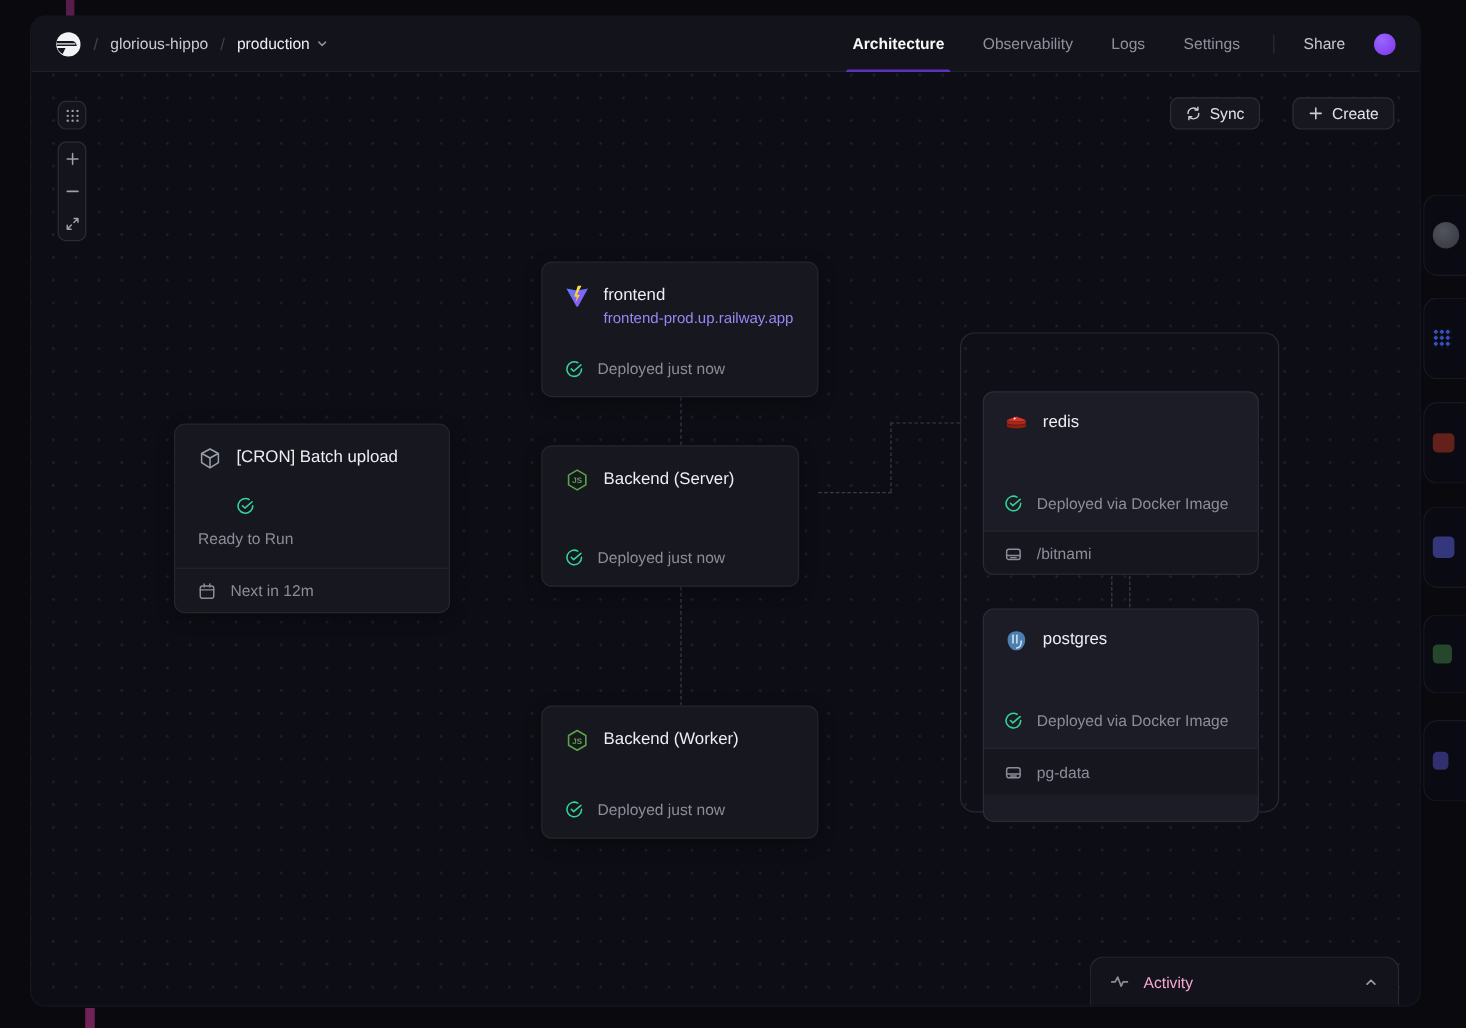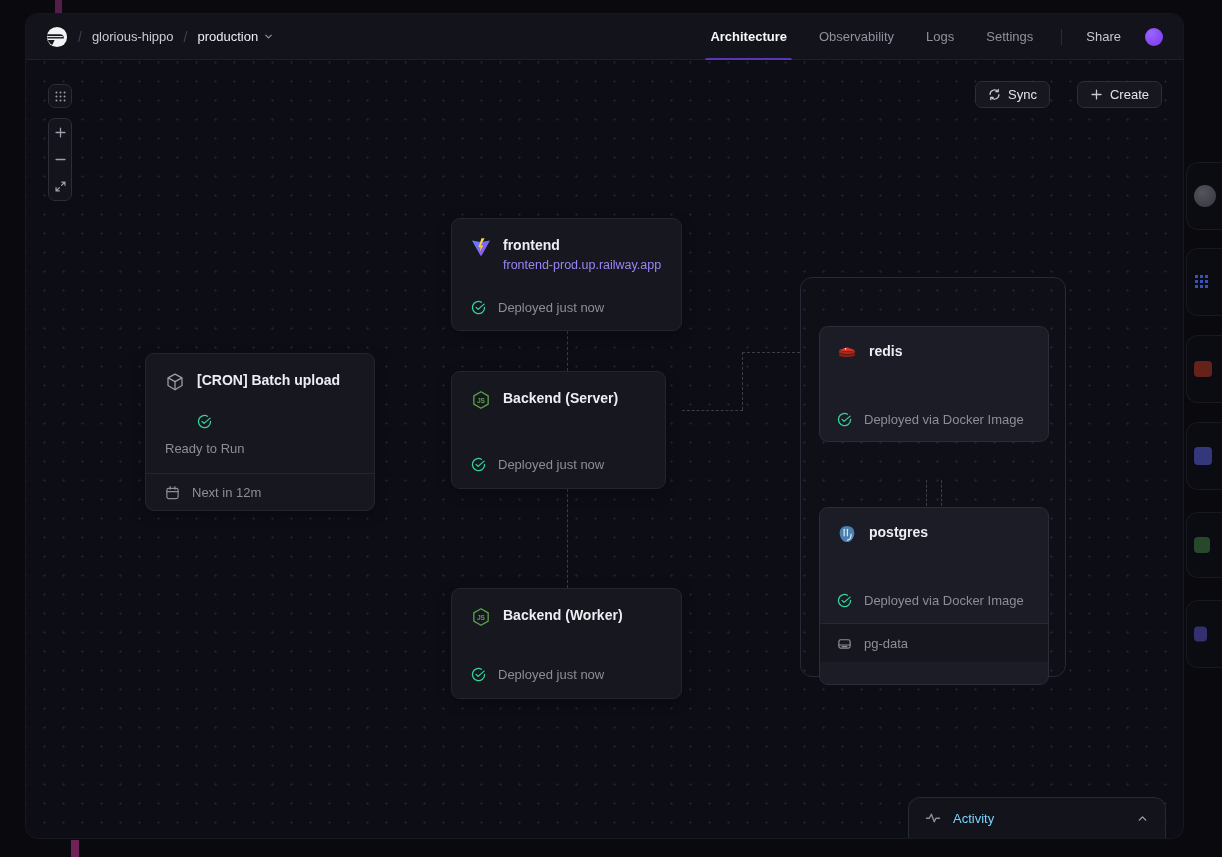--- a/index.html
+++ b/index.html
@@ -55,21 +55,21 @@
   .topbtns { position:absolute; top:21px; right:21px; display:flex; gap:27px; }
   .btn { height:27px; padding:0 12px; display:inline-flex; align-items:center; gap:7px;
          background:#16171f; border:1px solid #2c2e3a; border-radius:7px;
          color:#e3e5ea; font-size:13px; cursor:pointer; }
 
   
   .node-card { position:absolute; background:#16171f; border:1px solid #24262f; border-radius:9px;
                box-shadow:0 4px 14px rgba(0,0,0,.3); cursor:pointer; }
   .card-head { display:flex; align-items:flex-start; gap:12px; padding:17px 19px 0; }
   .svc-icon { width:20px; height:20px; flex:none; margin-top:1px; }
-  .card-title { font-size:14px; font-weight:bold; color:#edeef2; line-height:1.3; }
+  .card-title { font-size:14px; font-weight:normal; color:#edeef2; line-height:1.3; }
   .card-url { font-size:12.5px; color:#9b85f4; margin-top:4px; cursor:pointer; }
   .status-row { position:absolute; left:19px; display:flex; align-items:center; gap:12px; }
   .status-row .txt { font-size:13px; color:#8b8e99; }
   .foot-row { display:flex; align-items:center; gap:12px; padding:0 19px; border-top:1px solid #23252f; }
   .foot-row .txt { font-size:13px; color:#8b8e99; }
 
   
   .group { position:absolute; left:774px; top:217px; width:266px; height:400px;
            border:1px solid #262936; border-radius:12px; background:rgba(140,150,175,0.02); }
   .group-head { display:flex; align-items:center; gap:10px; padding:12px 16px; cursor:pointer; }
@@ -83,21 +83,21 @@
 
   
   .dash-v { position:absolute; width:0; border-left:1px dashed #3a3d49; }
   .dash-h { position:absolute; height:0; border-top:1px dashed #3a3d49; }
 
   
   .activity { position:absolute; left:882px; top:737px; width:258px; height:41px;
               background:#12131b; border:1px solid #262936; border-bottom:none;
               border-radius:12px 12px 0 0; display:flex; align-items:center; gap:12px;
               padding:0 16px; cursor:pointer; }
-  .activity .lbl { font-size:13px; color:#7dd3fc; flex:1; }
+  .activity .lbl { font-size:13px; color:#f9a8d4; flex:1; }
 </style>
 </head>
 <body>
 
 <div class="edge-bar top"></div>
 <div class="edge-bar bottom"></div>
 
 <div class="peek" style="top:162px;height:68px;">
   <div class="pk-icon" style="width:22px;height:22px;border-radius:50%;background:radial-gradient(circle at 40% 35%,#5c5e67,#3a3b43);"></div>
 </div>
@@ -294,21 +294,21 @@
         <svg width="15" height="15" viewBox="0 0 16 16" fill="none" stroke="#34d399" stroke-width="1.4" stroke-linecap="round" stroke-linejoin="round">
           <path d="M14.5 8 a6.5 6.5 0 1 1-3.3-5.6"></path>
             <path d="M5.4 7.9 l2.1 2.1 L14 4.4"></path>
         </svg>
         <span class="txt">Deployed just now</span>
       </div>
     </div>
 
     <div class="group">
 
-      <div class="inner-card" style="top:48px;height:116px;">
+      <div class="inner-card" style="top:48px;height:153px;">
         <div class="body">
           <div class="card-head">
             <svg class="svc-icon" viewBox="0 0 24 24">
               <path d="M2.5 12.2 v3 C6.5 17.4 17.5 17.4 21.5 15.2 v-3 C17.5 14.2 6.5 14.2 2.5 12.2 Z" fill="#8c1e12"></path>
               <path d="M2.5 8.6 v3 C6.5 13.8 17.5 13.8 21.5 11.6 v-3 C17.5 10.6 6.5 10.6 2.5 8.6 Z" fill="#a9281a"></path>
               <path d="M12 5 L21.5 8.4 C17.5 10.5 6.5 10.5 2.5 8.4 Z" fill="#d93327"></path>
               <circle cx="10.2" cy="7" r="1" fill="#f4f5f7"></circle>
             </svg>
             <div class="card-title">redis</div>
           </div>

